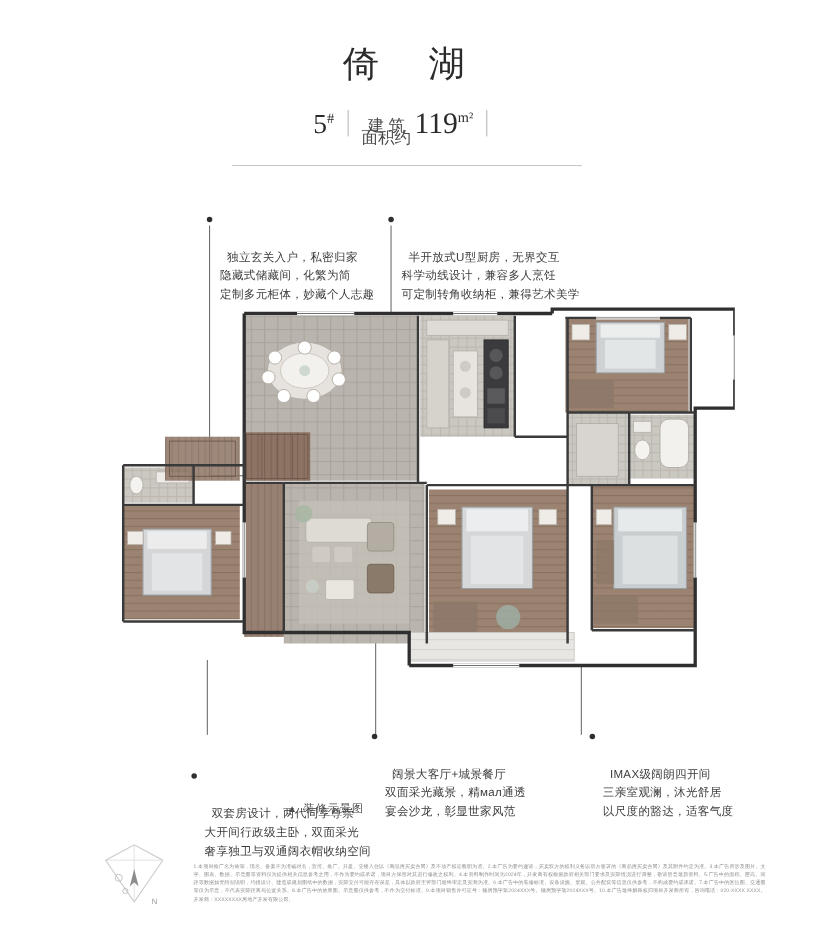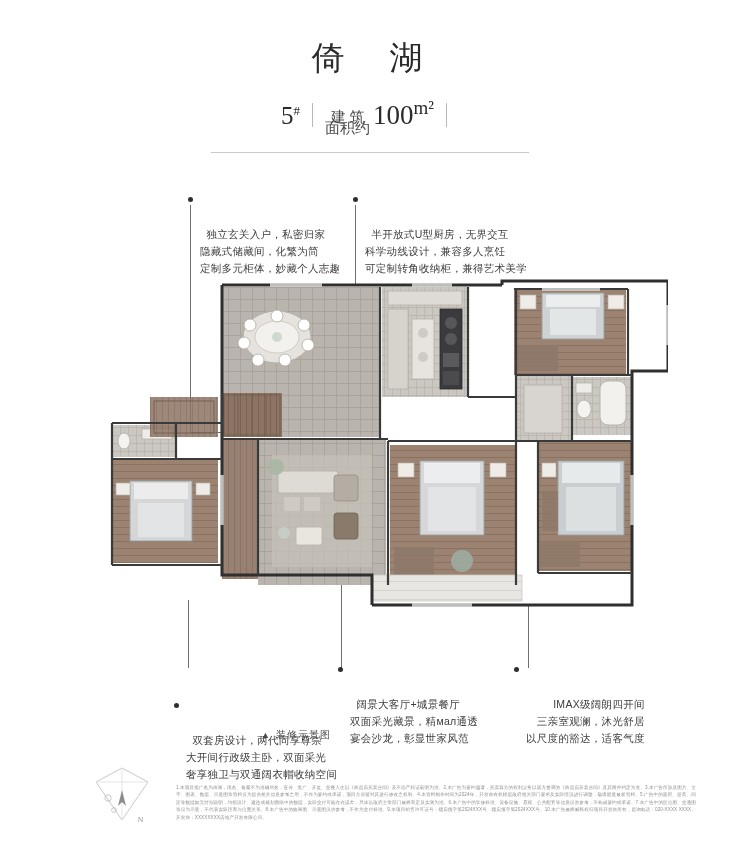--- a/index.html
+++ b/index.html
@@ -69,21 +69,21 @@
     display: inline-block;
     transform: translateY(-2px);
     letter-spacing: 0px;
   }
   .area-value {
     font-size: 27px;
     letter-spacing: 0px;
     margin-left: 3px;
   }
   .area-value sup {
-    font-size: 19px;
+    font-size: 13px;
   }
   .layout-text {
     font-size: 21px;
     letter-spacing: 2px;
   }
   .header-rule {
     margin: 16px auto 0;
     width: 318px;
     height: 1px;
     background: #c9c9c9;
@@ -162,21 +162,21 @@
 <body>
 
 <div class="header">
   <div class="title-row">
     <span class="title-main">倚　湖</span>
   </div>
   <div class="subtitle-row">
     <span class="building-no"><span>5</span><sup>#</sup></span>
     <span class="divider-v"></span>
     <span class="area-label"><span>建 筑</span><br><span>面积约</span></span>
-    <span class="area-value"><span>100</span><sup>m²</sup></span>
+    <span class="area-value"><span>119</span><sup>m²</sup></span>
     <span class="divider-v"></span>
   </div>
   <div class="header-rule"></div>
 </div>
 
 <div class="leader" style="left:190px; top:205px; width:1px; height:228px;"></div>
 <div class="leader" style="left:190px; top:432px; width:42px; height:1px;"></div>
 
 <div class="leader" style="left:355px; top:205px; width:1px; height:118px;"></div>
 <div class="leader" style="left:355px; top:322px; width:26px; height:1px;"></div>
@@ -208,21 +208,21 @@
 奢享独卫与双通阔衣帽收纳空间</span>
 </div>
 
 <div class="anno" style="left:350px; top:662px;">
   <span class="dot"></span>
   <span>阔景大客厅+城景餐厅
 双面采光藏景，精мал通透
 宴会沙龙，彰显世家风范</span>
 </div>
 
-<div class="anno" style="left:526px; top:662px;text-align:right;">
+<div class="anno" style="left:548px; top:662px;">
   <span class="dot"></span>
   <span>IMAX级阔朗四开间
 三亲室观澜，沐光舒居
 以尺度的豁达，适客气度</span>
 </div>
 
 <div class="plan">
 <svg width="596" height="340" viewBox="0 0 596 340" xmlns="http://www.w3.org/2000/svg">
   <defs>
     <pattern id="woodv" width="6" height="6" patternUnits="userSpaceOnUse">

